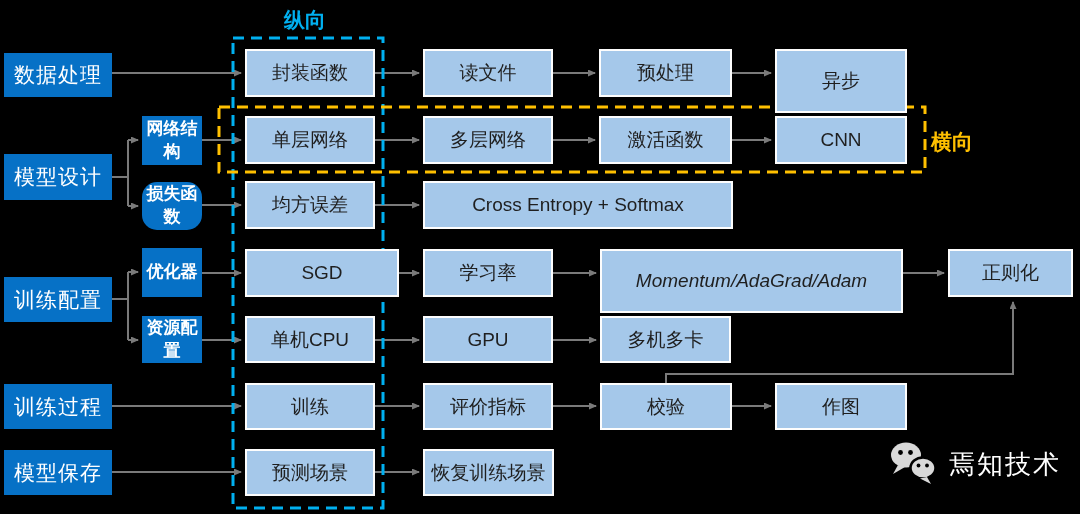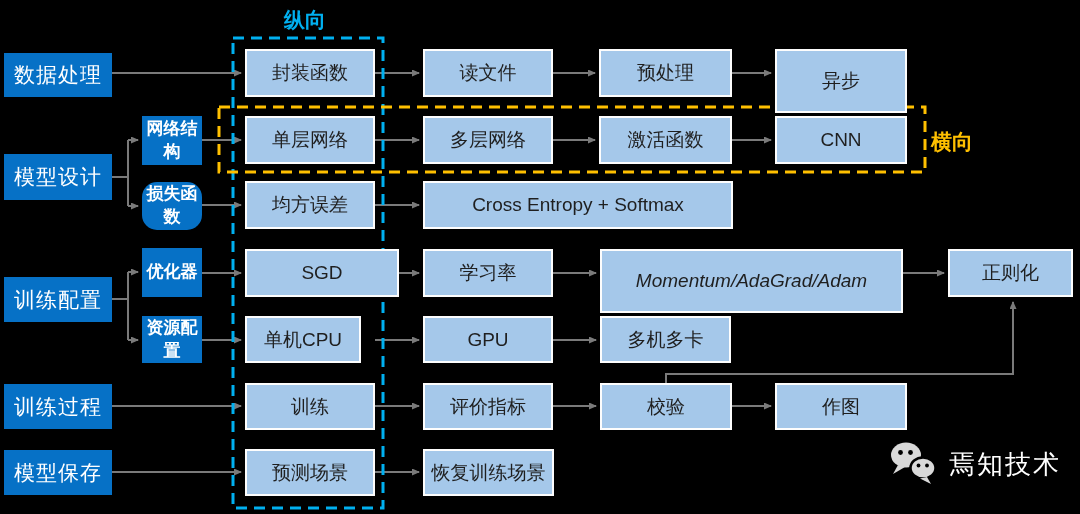--- a/index.html
+++ b/index.html
@@ -116,21 +116,21 @@
   <div class="node step" style="left:775px;top:116px;width:132px;height:48px;">CNN</div>
 
   <div class="node step" style="left:245px;top:181px;width:130px;height:48px;">均方误差</div>
   <div class="node step" style="left:423px;top:181px;width:310px;height:48px;">Cross Entropy + Softmax</div>
 
   <div class="node step" style="left:245px;top:249px;width:154px;height:48px;">SGD</div>
   <div class="node step" style="left:423px;top:249px;width:130px;height:48px;">学习率</div>
   <div class="node step" style="left:600px;top:249px;width:303px;height:64px;font-style:italic;">Momentum/AdaGrad/Adam</div>
   <div class="node step" style="left:948px;top:249px;width:125px;height:48px;">正则化</div>
 
-  <div class="node step" style="left:245px;top:316px;width:116px;height:47px;">单机CPU</div>
+  <div class="node step" style="left:245px;top:316px;width:130px;height:47px;">单机CPU</div>
   <div class="node step" style="left:423px;top:316px;width:130px;height:47px;">GPU</div>
   <div class="node step" style="left:600px;top:316px;width:131px;height:47px;">多机多卡</div>
 
   <div class="node step" style="left:245px;top:383px;width:130px;height:47px;">训练</div>
   <div class="node step" style="left:423px;top:383px;width:130px;height:47px;">评价指标</div>
   <div class="node step" style="left:600px;top:383px;width:132px;height:47px;">校验</div>
   <div class="node step" style="left:775px;top:383px;width:132px;height:47px;">作图</div>
 
   <div class="node step" style="left:245px;top:449px;width:130px;height:47px;">预测场景</div>
   <div class="node step" style="left:423px;top:449px;width:131px;height:47px;">恢复训练场景</div>

